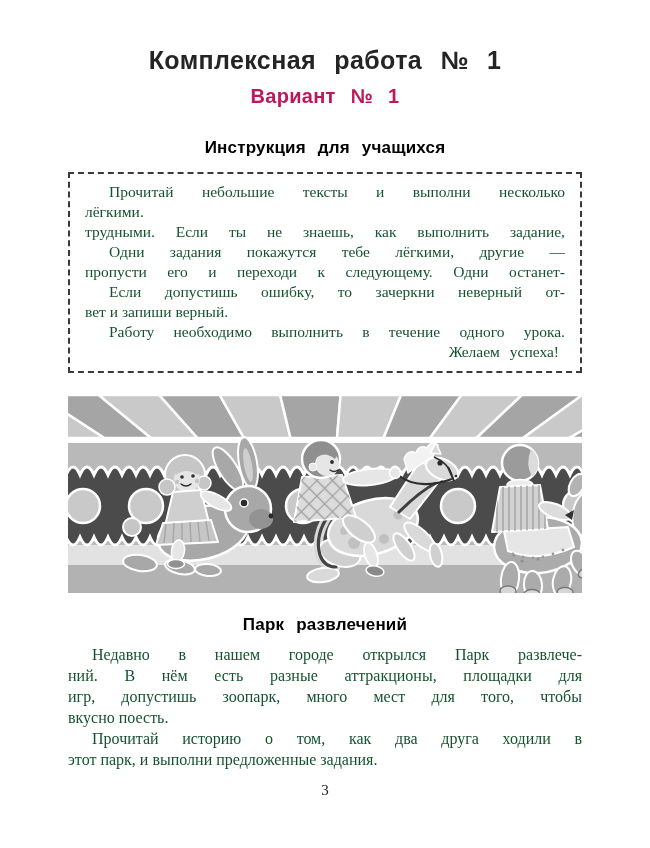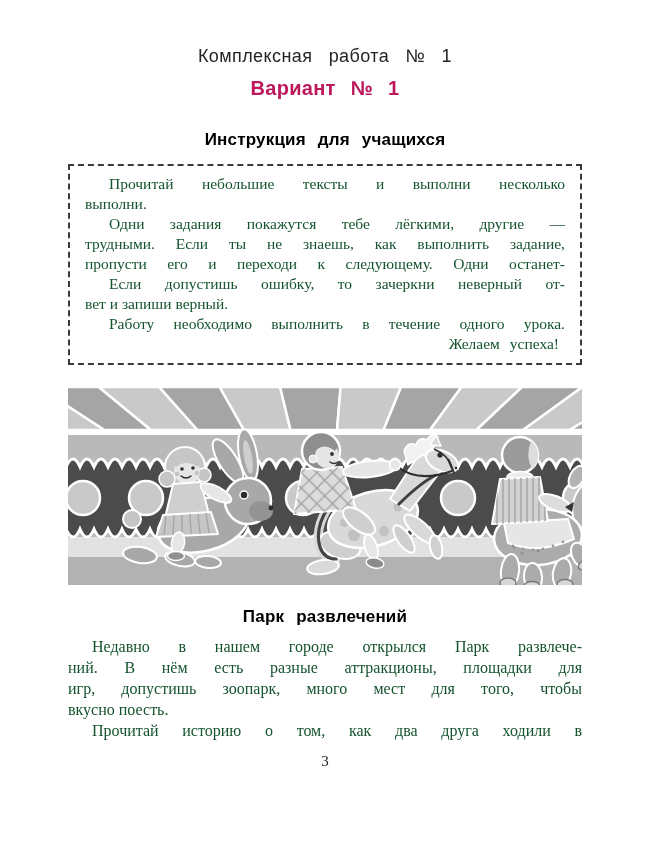--- a/index.html
+++ b/index.html
@@ -11,21 +11,21 @@
   }
   html,body{margin:0;padding:0;}
   body{
     width:650px;height:848px;background:#ffffff;overflow:hidden;
     font-family:"Liberation Serif","DejaVu Serif",serif;color:#1c1c1c;
   }
   .page{width:650px;height:848px;position:relative;}
   .content{width:514px;margin:0 auto;padding-top:46px;}
   .h1{
     font-family:"Liberation Sans","DejaVu Sans",sans-serif;
-    font-weight:normal;font-size:18px;text-align:center;color:#242424;
+    font-weight:bold;font-size:25px;text-align:center;color:#242424;
     word-spacing:11px;letter-spacing:0.4px;
   }
   .h2{
     font-family:"Liberation Sans","DejaVu Sans",sans-serif;
     font-weight:bold;font-size:20px;text-align:center;color:#be185d;
     word-spacing:9px;letter-spacing:0.3px;margin-top:10px;
   }
   .h3{
     font-family:"Liberation Sans","DejaVu Sans",sans-serif;
     font-weight:bold;font-size:17px;text-align:center;color:#000000;
@@ -57,23 +57,23 @@
 <div class="page">
   <div class="content">
 
     <div class="h1">Комплексная работа № 1</div>
     <div class="h2">Вариант № 1</div>
 
     <div class="h3">Инструкция для учащихся</div>
 
     <div class="instruction-box">
         <div class="line jst ind">Прочитай небольшие тексты и выполни несколько</div>
-        <div class="line lft">выполни.</div>
+        <div class="line lft">лёгкими.</div>
+        <div class="line jst">трудными. Если ты не знаешь, как выполнить задание,</div>
         <div class="line jst ind">Одни задания покажутся тебе лёгкими, другие —</div>
-        <div class="line jst">трудными. Если ты не знаешь, как выполнить задание,</div>
         <div class="line jst">пропусти его и переходи к следующему. Одни останет-</div>
         <div class="line jst ind">Если допустишь ошибку, то зачеркни неверный от-</div>
         <div class="line lft">вет и запиши верный.</div>
         <div class="line jst ind">Работу необходимо выполнить в течение одного урока.</div>
         <div class="line rgt ita">Желаем успеха!</div>
       </div>
 
     <div class="illustration-wrap">
       <svg id="illustration" viewBox="0 0 514 198" width="514" height="198" xmlns="http://www.w3.org/2000/svg">
         <defs>
@@ -238,18 +238,19 @@
     </div>
 
     <div class="h3 story-heading">Парк развлечений</div>
 
     <div class="story">
         <div class="line jst ind">Недавно в нашем городе открылся Парк развлече-</div>
         <div class="line jst">ний. В нём есть разные аттракционы, площадки для</div>
         <div class="line jst">игр, допустишь зоопарк, много мест для того, чтобы</div>
         <div class="line lft">вкусно поесть.</div>
         <div class="line jst ind">Прочитай историю о том, как два друга ходили в</div>
+        <div class="line lft">этот парк, и выполни предложенные задания.</div>
       </div>
 
     <div class="page-number">3</div>
 
   </div>
 </div>
 
 </body></html>

